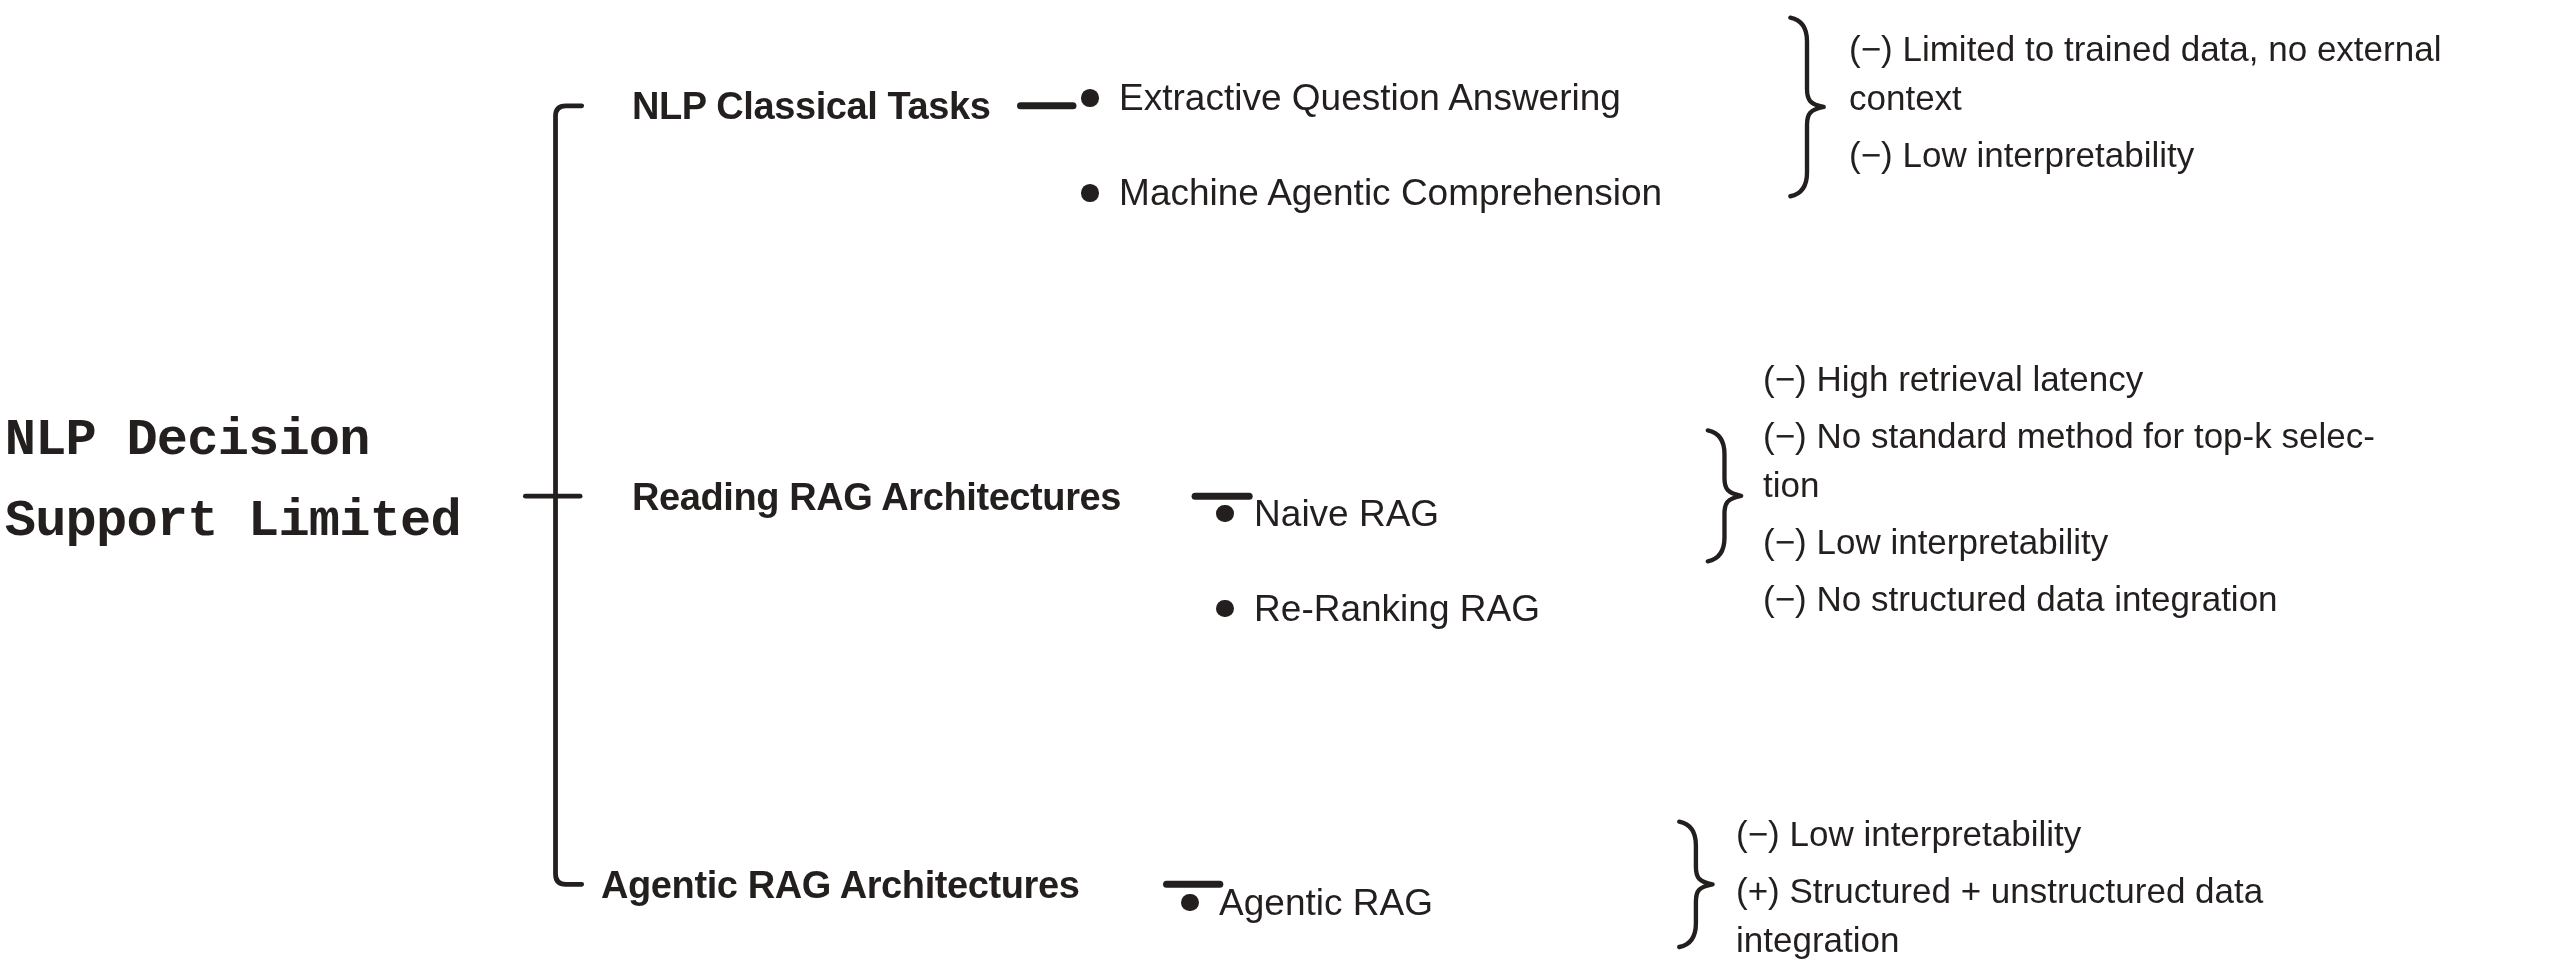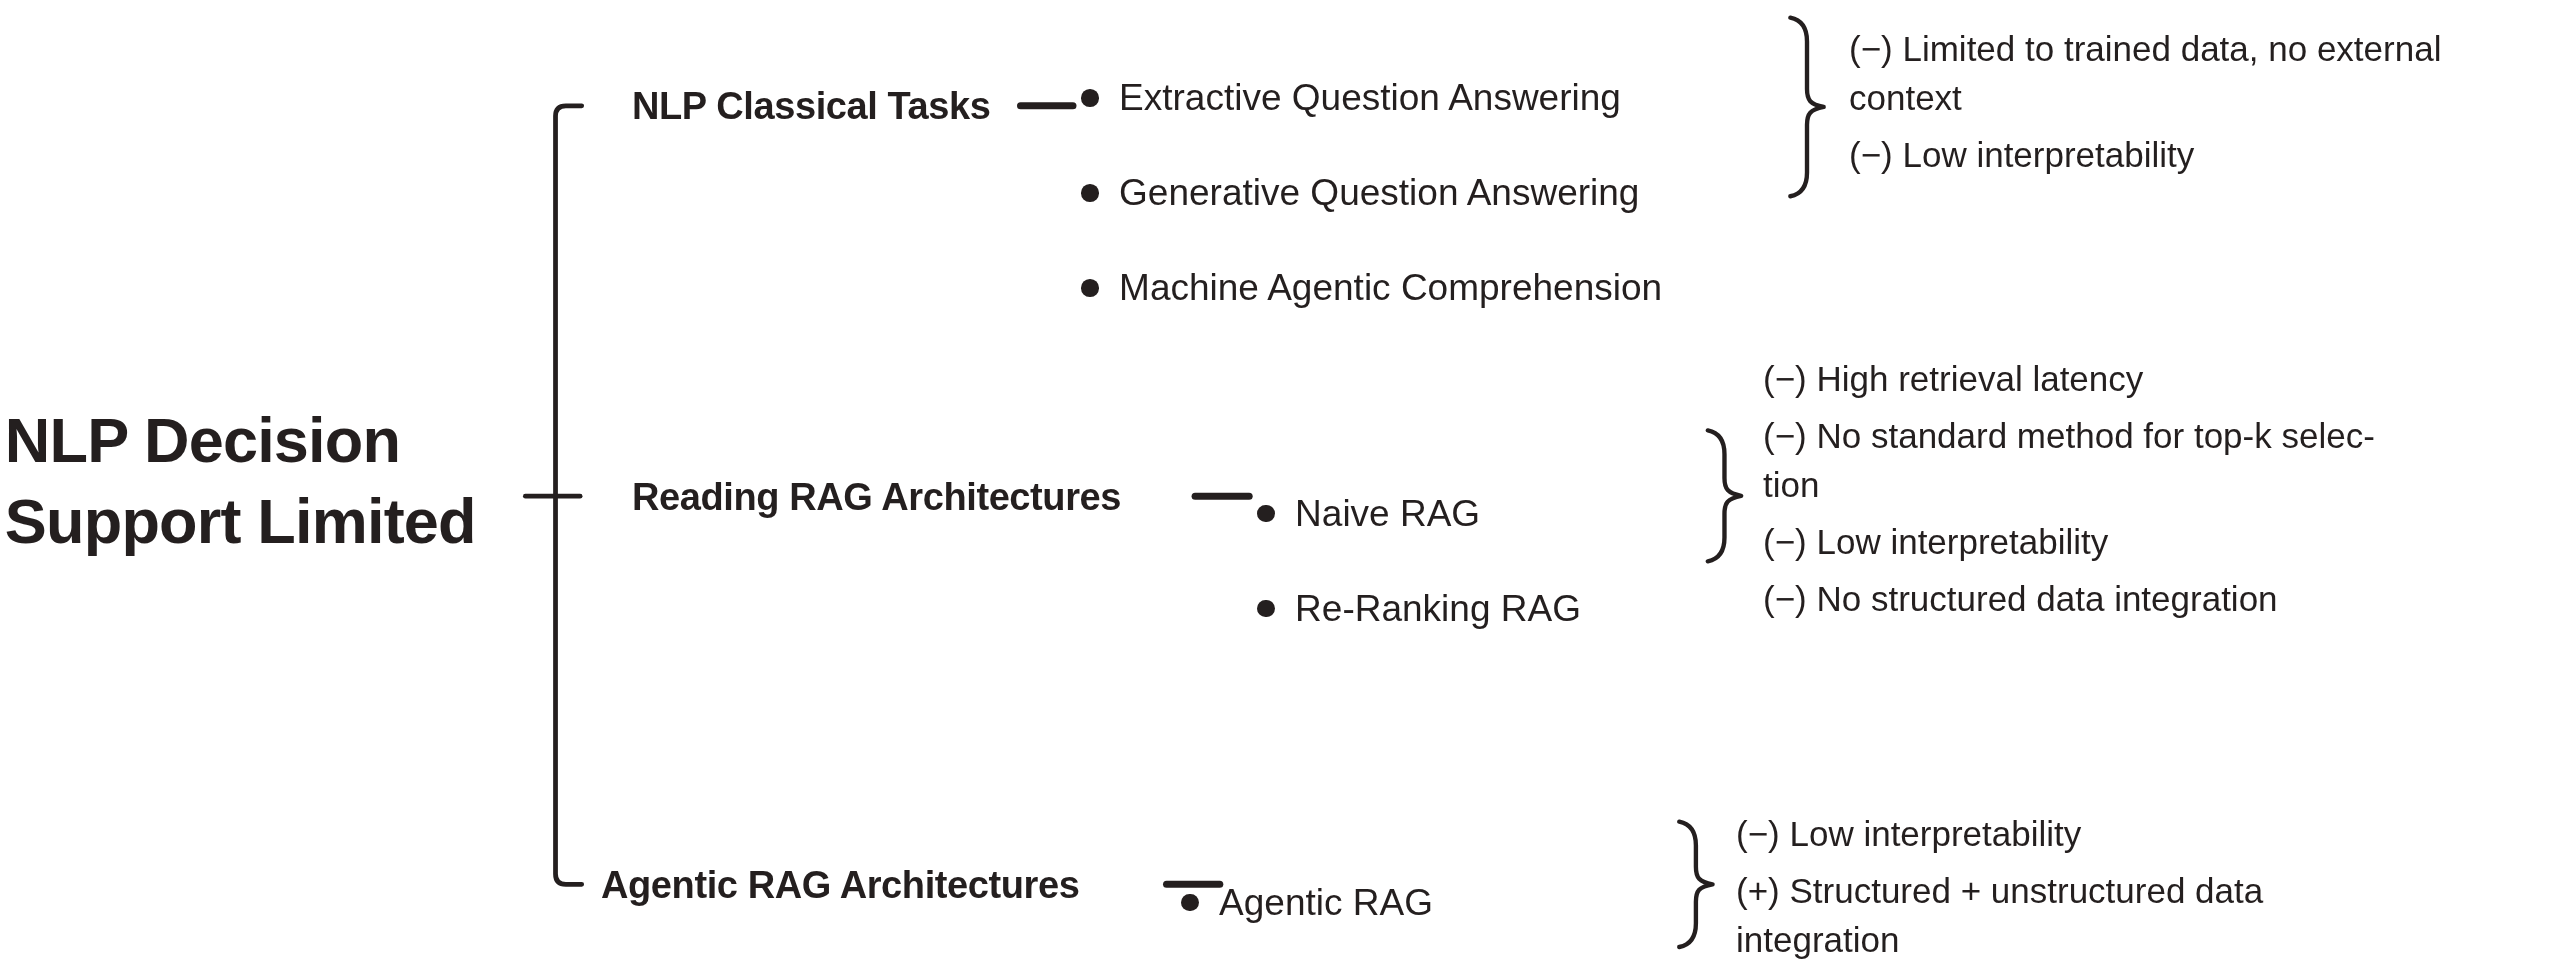--- a/index.html
+++ b/index.html
@@ -6,41 +6,41 @@
   .canvas{
     position:relative;
     width:2576px;height:975px;
     background:#ffffff;
     color:#241f1f;
     font-family:"Liberation Sans",sans-serif;
     overflow:hidden;
   }
   .root-title{
     position:absolute;left:4.8px;top:400px;
-    font-family:Liberation Sans, sans-serif;
+    font-family:Liberation Mono, monospace;
     font-weight:700;
-    font-size:63px;line-height:81px;
+    font-size:52px;line-height:81px;
     letter-spacing:-0.8px;
     white-space:nowrap;
   }
   .root-title .root-line{display:block;}
   svg.lines{position:absolute;left:0;top:0;width:2576px;height:975px;}
   svg.lines path{stroke:#241f1f;fill:none;}
   .branch-label{
     position:absolute;transform:translateY(-50%);
     font-weight:700;font-size:38px;letter-spacing:-0.4px;
     white-space:nowrap;
     margin-left:41px;
   }
   .bl1{left:591px;top:106px}
   .bl2{left:591px;top:497px}
   .bl3{left:560px;top:885px}
   .bullet-list{position:absolute;}
   .list1{left:1081px;top:28.6px}
-  .list2{left:1257px;top:444px}
+  .list2{left:1216px;top:444px}
   .list3{left:1181px;top:833px}
   .bullet-row{display:flex;align-items:center;height:51px;margin-top:44px;}
   .dot{width:17.5px;height:17.5px;border-radius:50%;background:#241f1f;margin-right:20.6px;flex:none;}
   .bullet-text{font-size:37px;white-space:nowrap;}
   .notes{position:absolute;}
   .n1{left:1849px;top:24px;width:754px}
   .n2{left:1763px;top:354px;width:825px}
   .n3{left:1736px;top:809px;width:841px}
   .note{
     font-size:35px;line-height:49px;
@@ -70,24 +70,20 @@
   </div>
 
   <div class="branch-label bl1">NLP Classical Tasks</div>
   <div class="branch-label bl2">Reading RAG Architectures</div>
   <div class="branch-label bl3">Agentic RAG Architectures</div>
 
   <div class="bullet-list list1">
     <div class="bullet-row">
       <span class="dot"></span>
       <span class="bullet-text">Extractive Question Answering</span>
-    </div>
-    <div class="bullet-row">
-      <span class="dot"></span>
-      <span class="bullet-text">Generative Question Answering</span>
     </div>
     <div class="bullet-row">
       <span class="dot"></span>
       <span class="bullet-text">Machine Agentic Comprehension</span>
     </div>
   </div>
 
   <div class="bullet-list list2">
     <div class="bullet-row">
       <span class="dot"></span>

